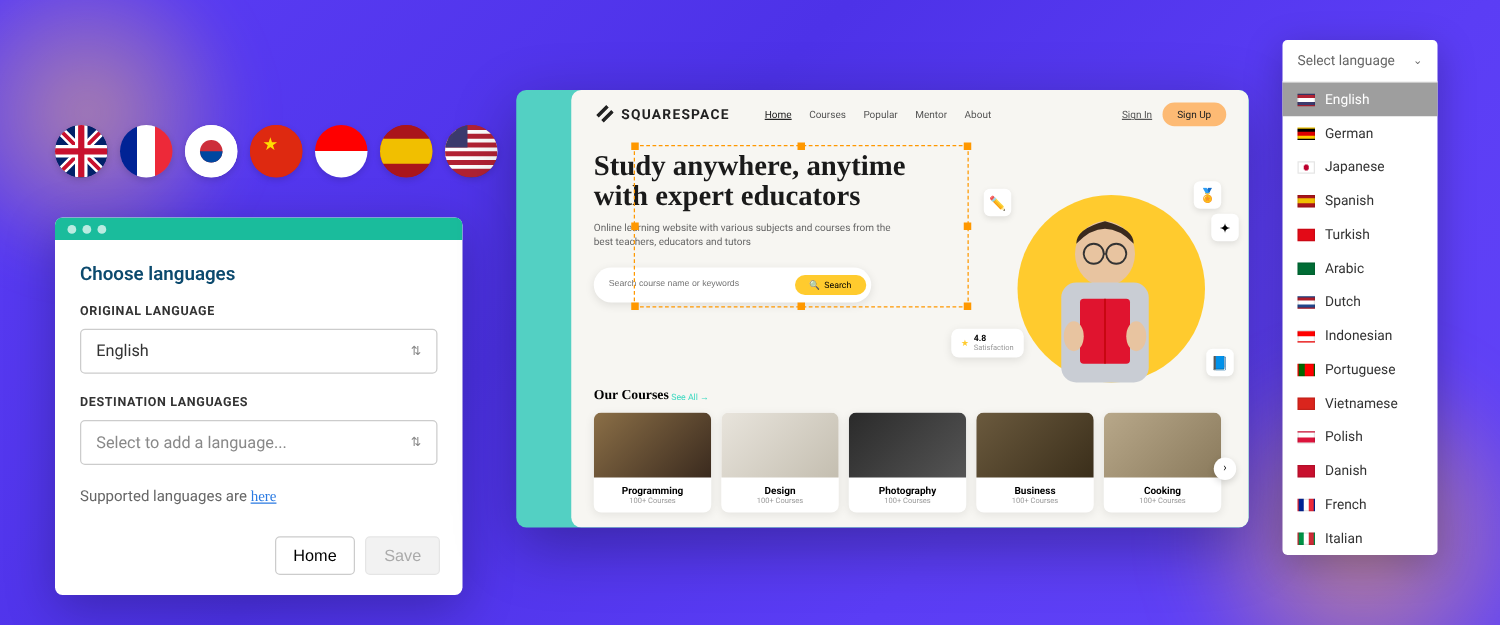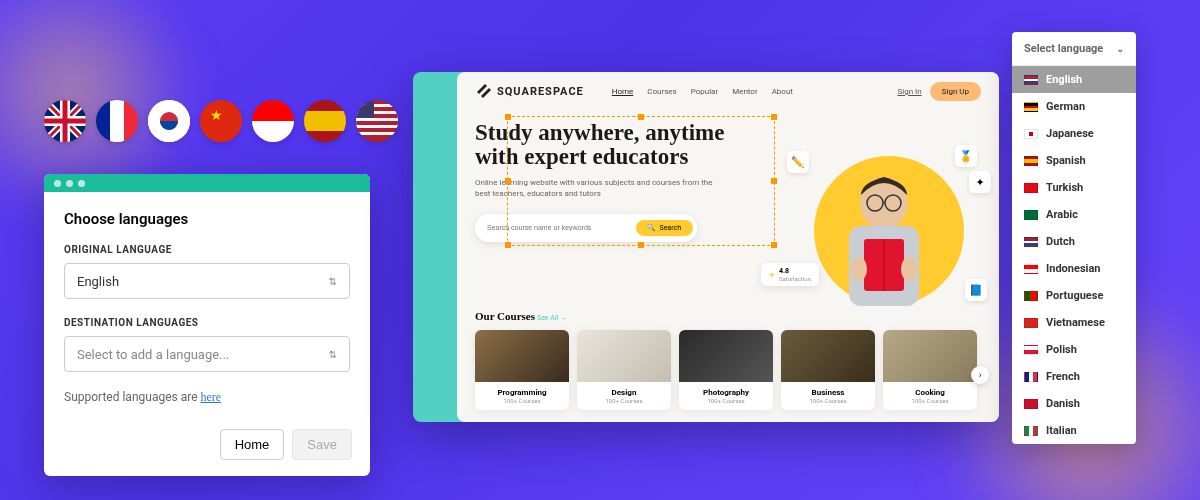--- a/index.html
+++ b/index.html
@@ -18,21 +18,21 @@
 .flag { width: 42px; height: 42px; border-radius: 50%; overflow: hidden; box-shadow: 0 2px 6px rgba(0,0,0,0.15); }
 
 .modal {
   position: absolute; top: 174px; left: 44px; width: 326px;
   background: #fff; border-radius: 6px; overflow: hidden;
   box-shadow: 0 10px 40px rgba(0,0,0,0.25);
 }
 .modal-header { background: #1abc9c; height: 18px; display: flex; align-items: center; padding: 0 10px; gap: 5px; }
 .dot { width: 7px; height: 7px; border-radius: 50%; background: rgba(255,255,255,0.7); }
 .modal-body { padding: 18px 20px 14px; }
-.modal-title { font-size: 15px; font-weight: 600; color: #000000; margin-bottom: 16px; }
+.modal-title { font-size: 15px; font-weight: 600; color: #0c4a6e; margin-bottom: 16px; }
 .field-label { font-size: 10px; font-weight: 700; letter-spacing: 0.5px; color: #333; margin-bottom: 8px; }
 .select-box { width: 100%; height: 36px; border: 1px solid #ccc; border-radius: 4px; padding: 0 12px; font-size: 13px; color: #333; display: flex; align-items: center; justify-content: space-between; background: #fff; margin-bottom: 18px; }
 .select-box .chev { color: #888; font-size: 10px; }
 .support-text { font-size: 12px; color: #666; }
 .support-text a { color: #2a7ae2; text-decoration: underline; font-family: Liberation Serif, serif; }
 .modal-footer { display: flex; justify-content: flex-end; gap: 8px; padding: 10px 18px 16px; }
 .btn { padding: 7px 14px; border: 1px solid #ccc; border-radius: 4px; font-size: 13px; background: #fff; cursor: pointer; }
 .btn.save { background: #f2f2f2; color: #aaa; border-color: #e5e5e5; }
 
 .site-preview {
@@ -75,24 +75,23 @@
 .see-all { font-size: 7px; color: #3dd9c1; }
 .courses-row { display: flex; gap: 8px; margin-top: 8px; position: relative; }
 .course-card { width: 94px; background: #fff; border-radius: 6px; overflow: hidden; box-shadow: 0 2px 8px rgba(0,0,0,0.08); }
 .course-thumb { width: 100%; height: 52px; background: #ddd; }
 .course-info { padding: 6px; text-align: center; }
 .course-name { font-size: 8px; font-weight: 700; }
 .course-count { font-size: 6px; color: #999; }
 .arrow-next { position: absolute; right: -8px; top: 36px; width: 18px; height: 18px; border-radius: 50%; background: #fff; box-shadow: 0 2px 6px rgba(0,0,0,0.15); display:flex; align-items:center; justify-content:center; font-size: 9px; }
 
 .lang-dropdown {
-  position: absolute; top: 32px; right: 64px; width: 124px;
+  position: absolute; top: 32px; right: 50px; width: 124px;
   background: #fff; border-radius: 4px; box-shadow: 0 8px 30px rgba(0,0,0,0.25);
   z-index: 100;
-  font-weight: bold;
 }
 .lang-head { padding: 10px 12px; font-size: 11px; color: #666; display: flex; justify-content: space-between; align-items: center; border-bottom: 1px solid #eee; }
 .lang-item { padding: 7px 12px; font-size: 11px; color: #333; display: flex; align-items: center; gap: 8px; cursor: pointer; }
 .lang-item.selected { background: #9e9e9e; color: #fff; }
 .lang-flag { width: 14px; height: 10px; display: inline-block; border: 0.5px solid rgba(0,0,0,0.1); }
 </style>
 </head>
 <body>
 
 <div class="blob1"></div>
@@ -326,25 +325,25 @@
       </div>
       <div class="lang-item">
         <span class="lang-flag" style="background: rgb(218, 37, 29);"></span>
         <span>Vietnamese</span>
       </div>
       <div class="lang-item">
         <span class="lang-flag" style="background: linear-gradient(rgb(255, 255, 255) 0px, rgb(255, 255, 255) 50%, rgb(220, 20, 60) 50%);"></span>
         <span>Polish</span>
       </div>
       <div class="lang-item">
+        <span class="lang-flag" style="background: rgb(200, 16, 46);"></span>
+        <span>Danish</span>
+      </div>
+      <div class="lang-item">
         <span class="lang-flag" style="background: linear-gradient(90deg, rgb(0, 35, 149) 0px, rgb(0, 35, 149) 33%, rgb(255, 255, 255) 33%, rgb(255, 255, 255) 66%, rgb(237, 41, 57) 66%);"></span>
         <span>French</span>
       </div>
       <div class="lang-item">
-        <span class="lang-flag" style="background: rgb(200, 16, 46);"></span>
-        <span>Danish</span>
-      </div>
-      <div class="lang-item">
         <span class="lang-flag" style="background: linear-gradient(90deg, rgb(0, 146, 70) 0px, rgb(0, 146, 70) 33%, rgb(255, 255, 255) 33%, rgb(255, 255, 255) 66%, rgb(206, 43, 55) 66%);"></span>
         <span>Italian</span>
       </div>
     </div>
 </div>
 
 </body></html>

